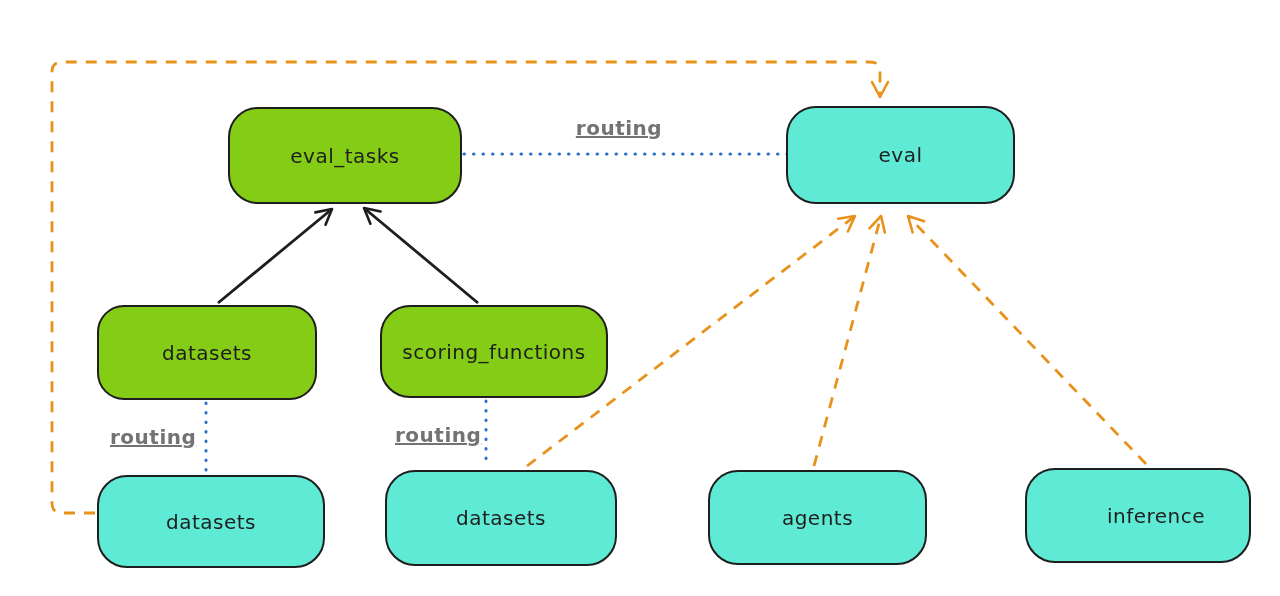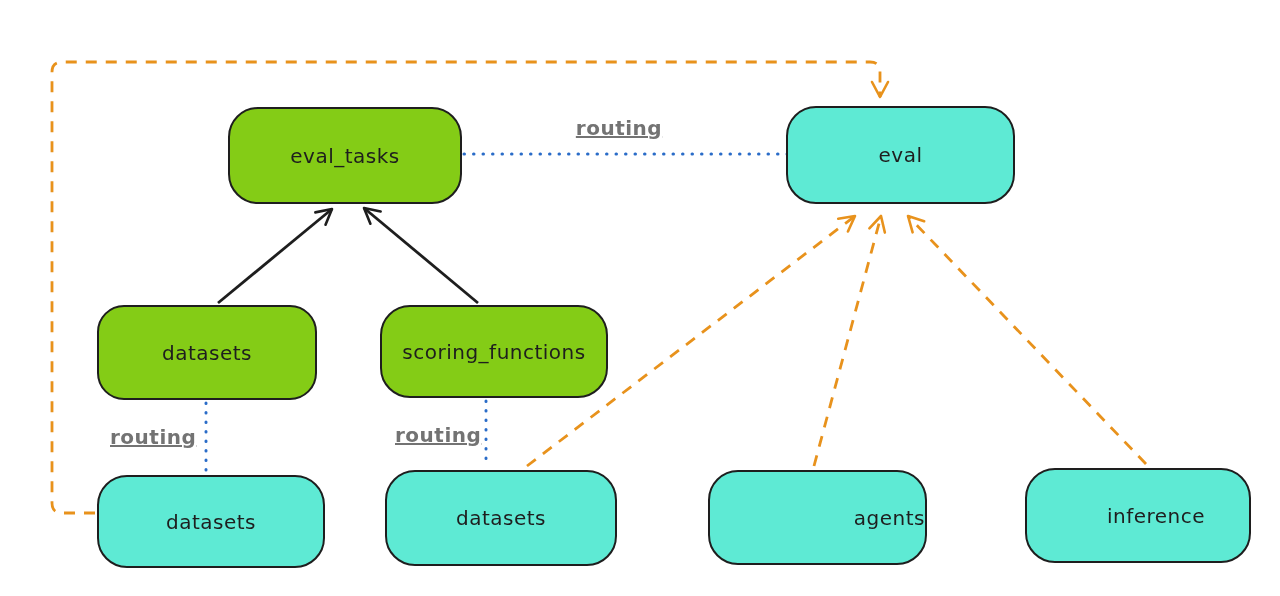--- a/index.html
+++ b/index.html
@@ -93,21 +93,21 @@
   </div>
 
   <div class="node green" style="left:97px; top:475px; width:228px; height:93px;">
     <span>datasets</span>
   </div>
 
   <div class="node green" style="left:385px; top:470px; width:232px; height:96px;">
     <span>datasets</span>
   </div>
 
-  <div class="node green" style="left:708px; top:470px; width:219px; height:95px;justify-content:flex-end;">
+  <div class="node green" style="left:708px; top:470px; width:219px; height:95px;">
     <span>agents</span>
   </div>
 
   <div class="node green" style="left:1025px; top:468px; width:226px; height:95px;padding-left:36px;">
     <span>inference</span>
   </div>
 
   <div class="edge-label" style="left:569px; top:116px; width:100px;">routing</div>
 
   <div class="edge-label" style="left:110px; top:425px; width:86px;">routing</div>

